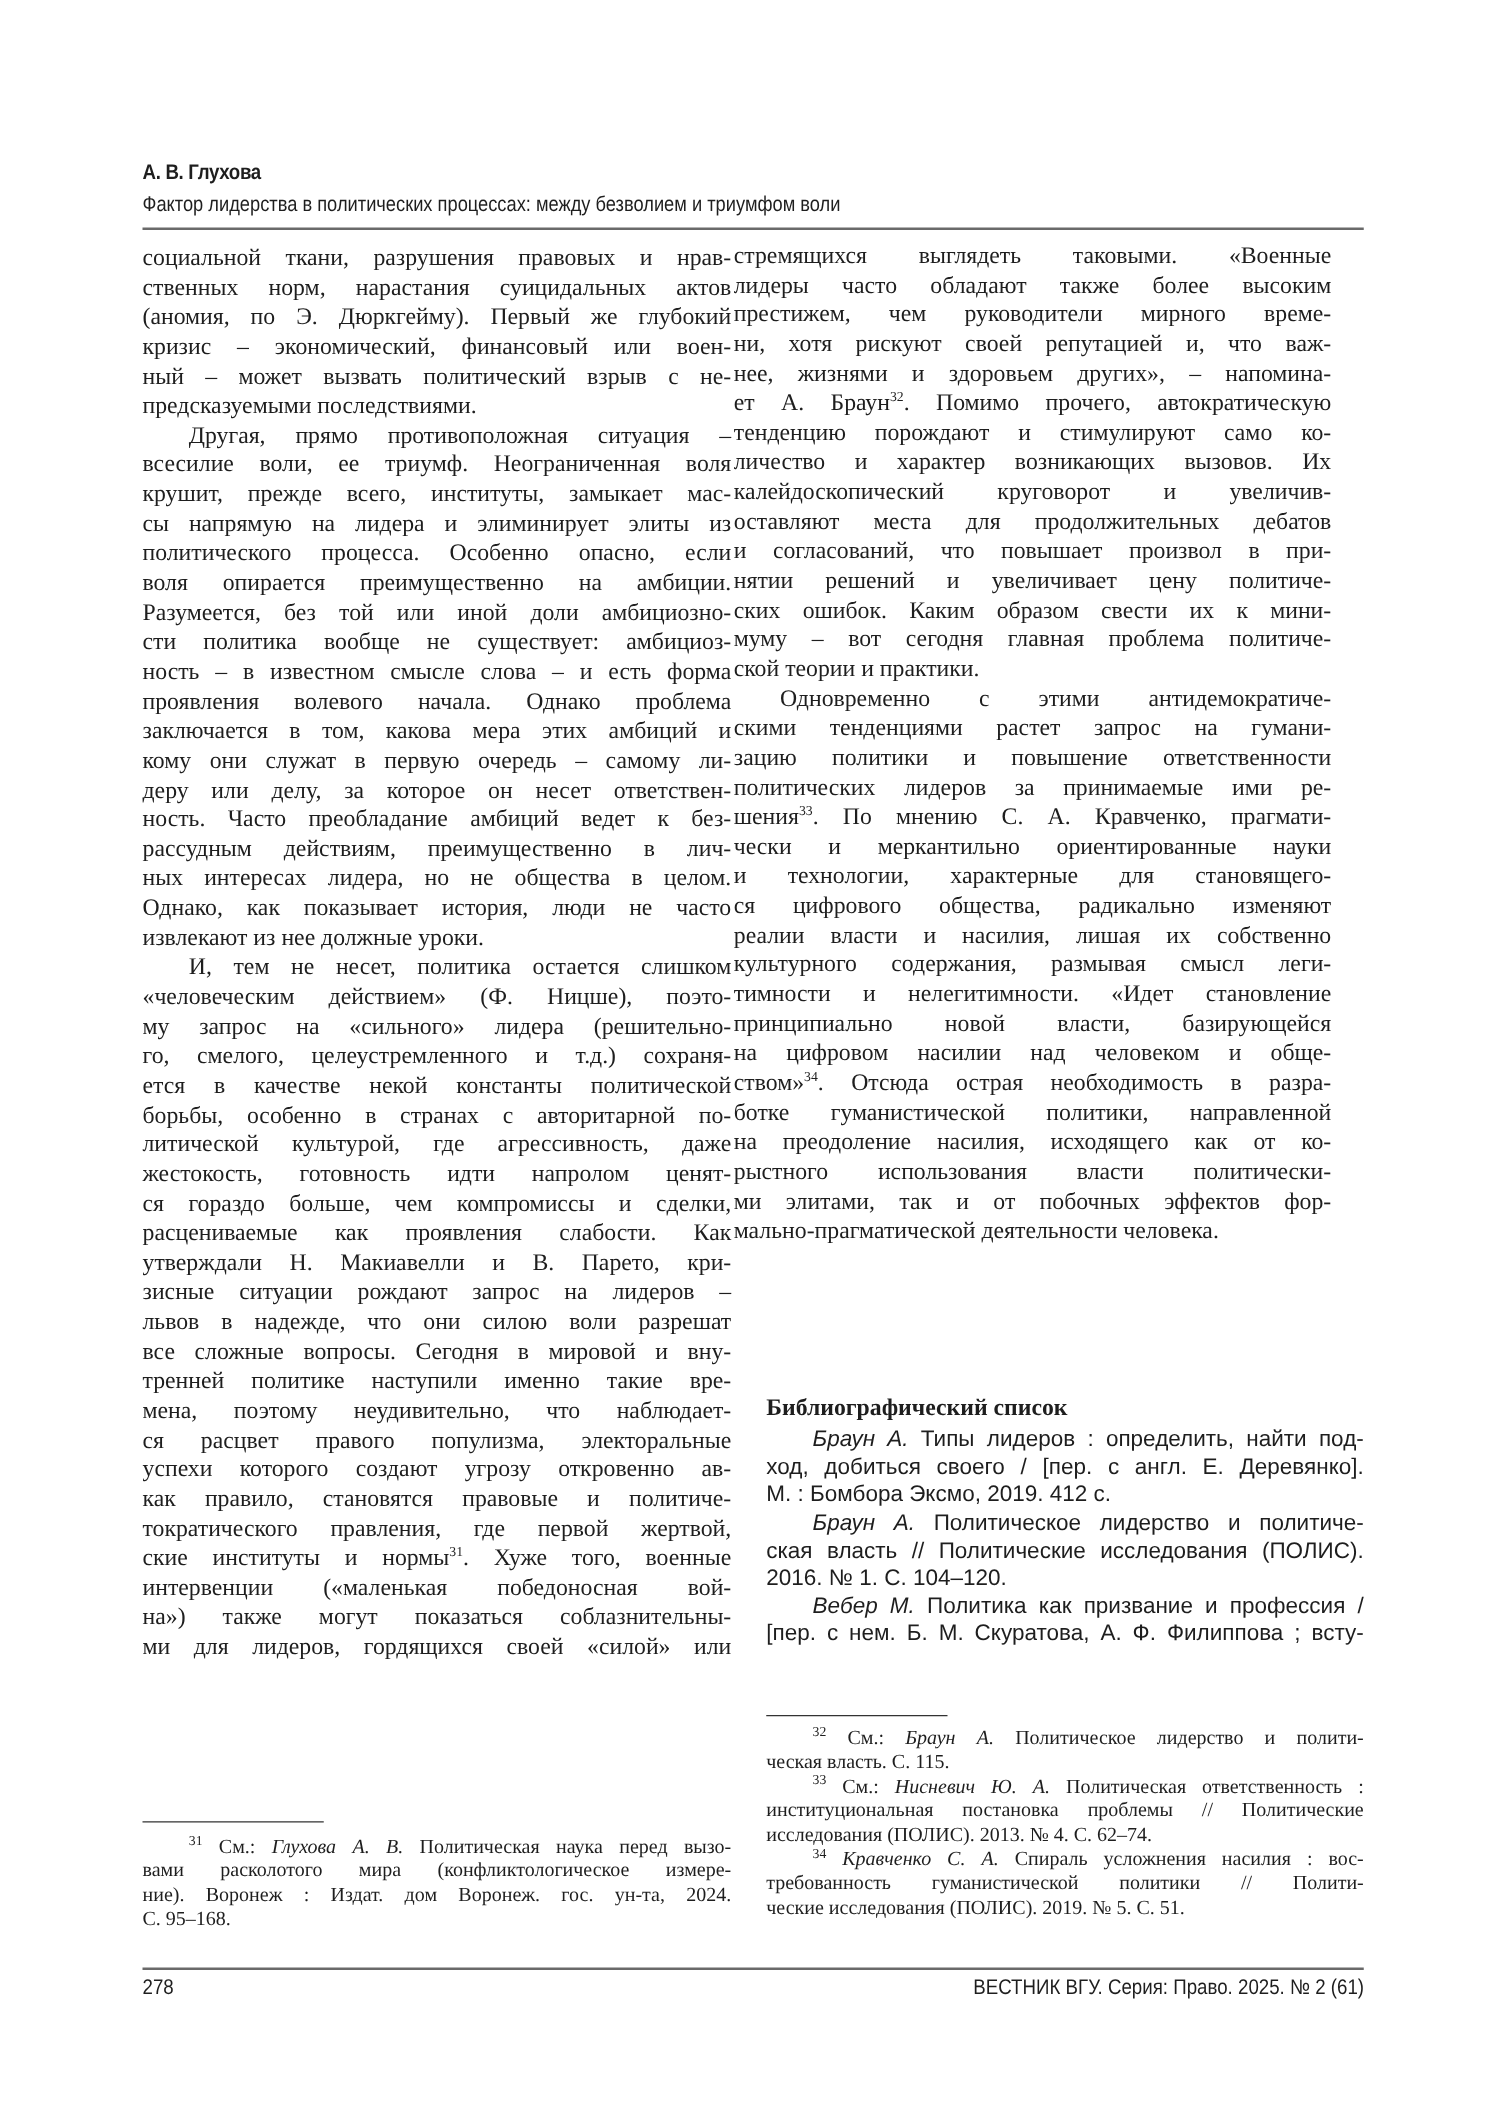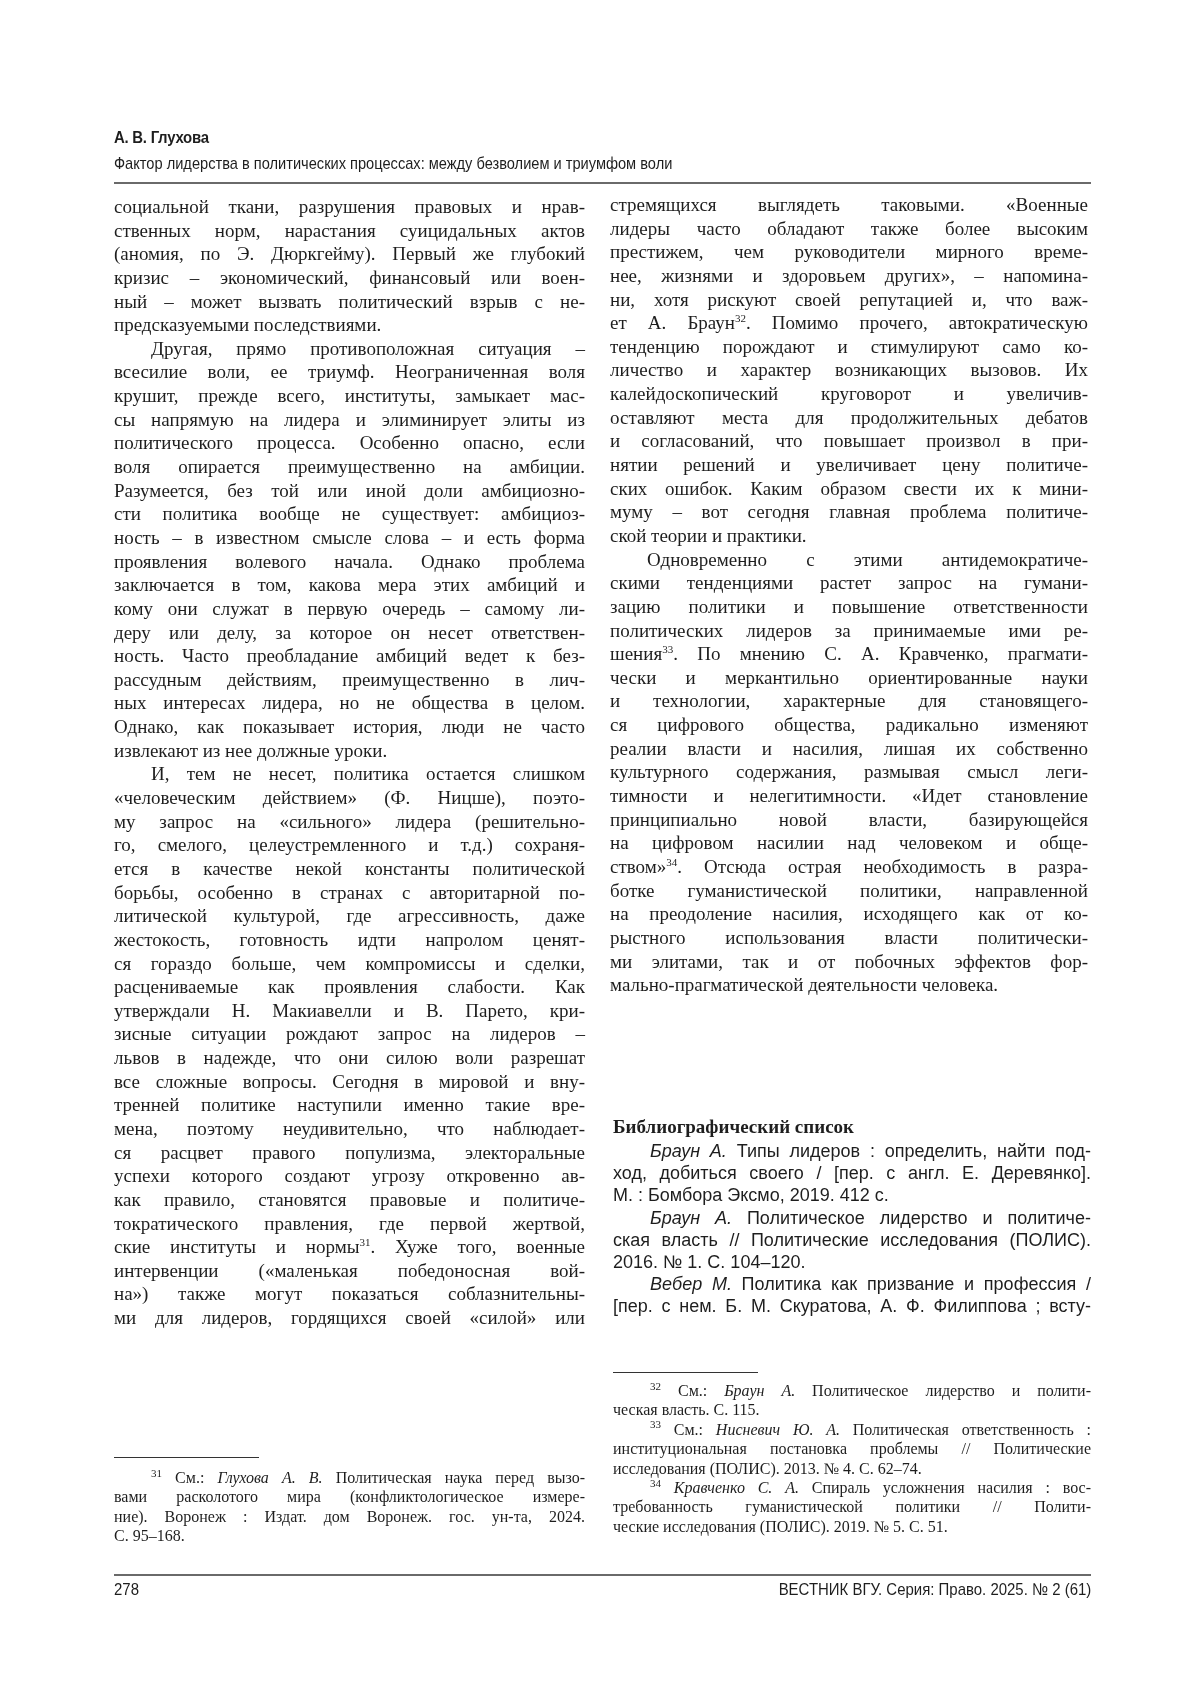--- a/index.html
+++ b/index.html
@@ -5,21 +5,21 @@
   html, body { margin: 0; padding: 0; background: #ffffff; }
   body { width: 1200px; height: 1697px; position: relative; overflow: hidden; color: #1e1e1e; }
   .hdr-author { position: absolute; left: 114px; top: 128px; font-family: "Liberation Sans", sans-serif; font-weight: bold; font-size: 17px; letter-spacing: -0.3px; transform: scaleX(0.88); transform-origin: left; }
   .hdr-title { position: absolute; left: 114px; top: 154px; font-family: "Liberation Sans", sans-serif; font-size: 17px; transform: scaleX(0.86); transform-origin: left; white-space: nowrap; }
   .rule { position: absolute; left: 114px; width: 977px; height: 2px; background: #6a6a6a; }
   .col { position: absolute; font-family: "Liberation Serif", serif; font-size: 19px; line-height: 23.65px; }
   .col .ln { white-space: nowrap; text-align: justify; text-align-last: justify; height: 23.65px; overflow: visible; }
   .col .ln.last { text-align-last: left; }
   .col .ln.ind { padding-left: 37px; }
   .col-left { left: 114px; top: 195px; width: 471px; }
-  .col-right { left: 610px; top: 193px; width: 478px; }
+  .col-right { left: 587px; top: 193px; width: 478px; }
   .sup { font-size: 11px; vertical-align: super; line-height: 0; margin-top: 27px; }
   .bib-head { position: absolute; left: 613px; width: 478px; top: 1116px; font-family: "Liberation Serif", serif; font-weight: bold; font-size: 19px; }
   .bib { position: absolute; left: 613px; top: 1140px; width: 478px; font-family: Liberation Sans, sans-serif; font-size: 18px; line-height: 22.2px; }
   .bib .ln { white-space: nowrap; text-align: justify; text-align-last: justify; height: 22.2px; }
   .bib .ln.last { text-align-last: left; }
   .bib .ln.ind { padding-left: 37px; }
   .fn-rule { position: absolute; height: 1px; background: #333; width: 145px; }
   .fn { position: absolute; font-family: "Liberation Serif", serif; font-size: 16px; line-height: 19.4px; }
   .fn .ln { white-space: nowrap; text-align: justify; text-align-last: justify; height: 19.4px; }
   .fn .ln.last { text-align-last: left; }
@@ -84,22 +84,22 @@
     <div class="ln"><span>тократического правления, где первой жертвой,</span></div>
     <div class="ln"><span>ские институты и нормы</span><span class="sup">31</span><span>. Хуже того, военные</span></div>
     <div class="ln"><span>интервенции («маленькая победоносная вой-</span></div>
     <div class="ln"><span>на») также могут показаться соблазнительны-</span></div>
     <div class="ln"><span>ми для лидеров, гордящихся своей «силой» или</span></div>
   </div>
 <div class="col col-right" id="colR">
     <div class="ln"><span>стремящихся выглядеть таковыми. «Военные</span></div>
     <div class="ln"><span>лидеры часто обладают также более высоким</span></div>
     <div class="ln"><span>престижем, чем руководители мирного време-</span></div>
+    <div class="ln"><span>ни, хотя рискуют своей репутацией и, что важ-</span></div>
     <div class="ln"><span>нее, жизнями и здоровьем других», – напомина-</span></div>
-    <div class="ln"><span>ни, хотя рискуют своей репутацией и, что важ-</span></div>
     <div class="ln"><span>ет А. Браун</span><span class="sup">32</span><span>. Помимо прочего, автократическую</span></div>
     <div class="ln"><span>тенденцию порождают и стимулируют само ко-</span></div>
     <div class="ln"><span>личество и характер возникающих вызовов. Их</span></div>
     <div class="ln"><span>калейдоскопический круговорот и увеличив-</span></div>
     <div class="ln"><span>оставляют места для продолжительных дебатов</span></div>
     <div class="ln"><span>и согласований, что повышает произвол в при-</span></div>
     <div class="ln"><span>нятии решений и увеличивает цену политиче-</span></div>
     <div class="ln"><span>ских ошибок. Каким образом свести их к мини-</span></div>
     <div class="ln"><span>муму – вот сегодня главная проблема политиче-</span></div>
     <div class="ln last"><span>ской теории и практики.</span></div>

